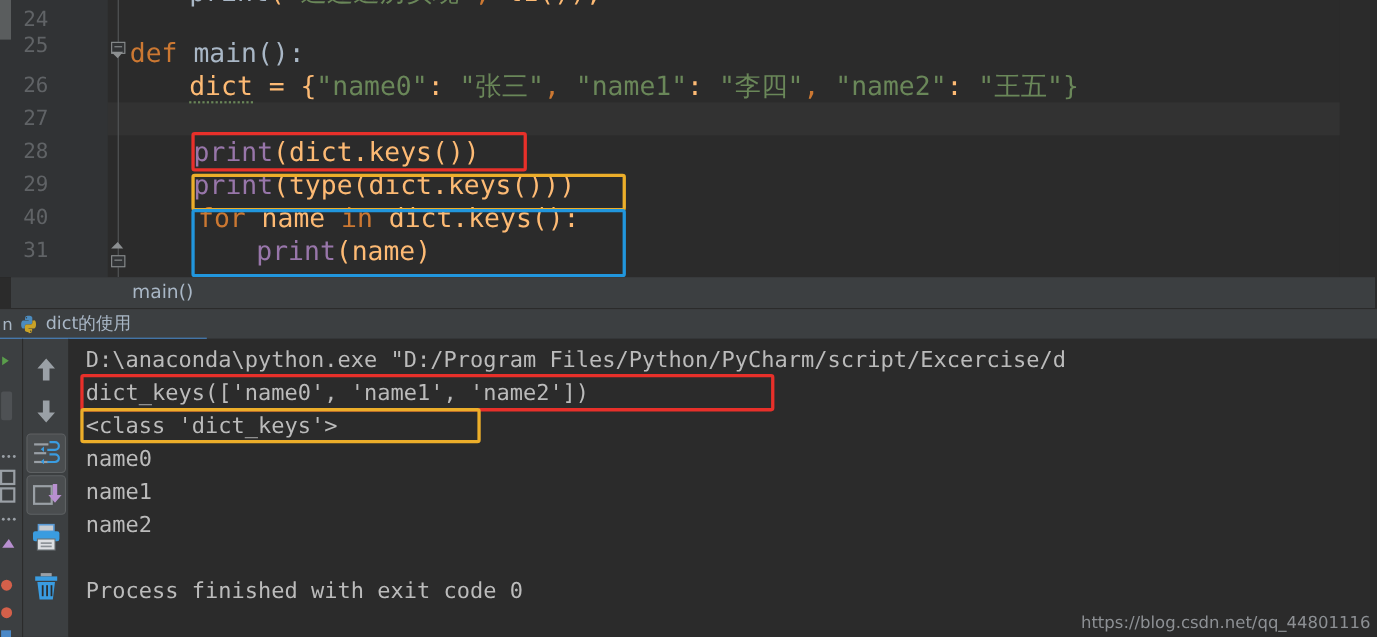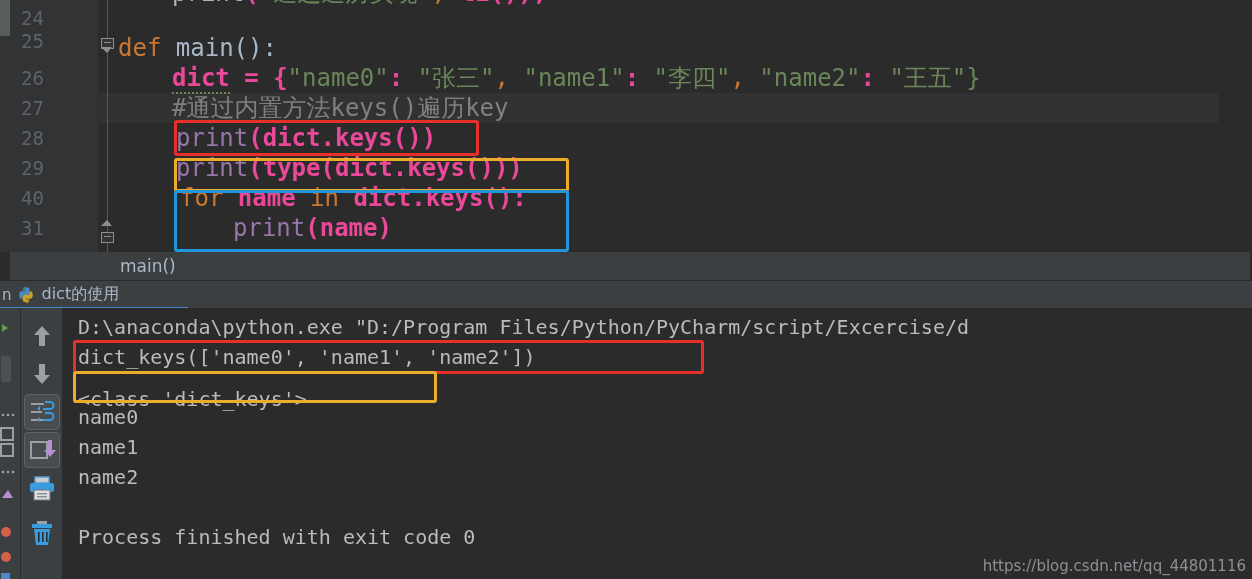--- a/index.html
+++ b/index.html
@@ -23,21 +23,21 @@
   .foldmark.up .tip{top:-6px;border-top:none;border-bottom:6px solid #8c8f91;}
   #codearea{position:absolute;left:118px;top:0;right:0;height:252px;}
   .cl{position:absolute;left:0;height:30px;line-height:30px;white-space:pre;
       font-size:24px;font-family:"DejaVu Sans Mono",monospace;color:#a9b7c6;letter-spacing:0px;}
   #curline{position:absolute;left:10px;top:93px;width:1242px;height:30px;background:#323232;}
   .kw{color:#cc7832;}
   .str{color:#6a8759;}
   .cmt{color:#808080;}
   .fn{color:#a9b7c6;}
   .var{color:#9876aa;}
-  .ident{color:#ec4899;font-weight:bold;}
+  .ident{color:#fdba74;}
   .squig{border-bottom:2px dotted #6a8759;}
 
   
   .hlbox{position:absolute;border-width:3px;border-style:solid;border-radius:3px;box-sizing:border-box;pointer-events:none;}
 
   
   #annot{position:absolute;left:606px;top:205px;color:#f0a91e;font-size:28px;
          font-family:"DejaVu Sans","Liberation Sans",sans-serif;white-space:nowrap;letter-spacing:0.5px;}
 
   
@@ -105,21 +105,20 @@
     </div>
 
     <div id="codearea">
 
       <div class="cl" style="top:-22px;left:54px"><span class="fn">print</span><span class="ident">(</span><span class="str">"通过遍历实现"</span><span class="kw">,</span><span class="ident"> l1</span><span class="ident">(</span><span class="ident">));</span></div>
 
       <div class="cl" style="top:33px;left:0px"><span class="kw">def</span><span class="fn"> main():</span></div>
 
       <div class="cl" style="top:63px;left:54px"><span class="ident squig">dict</span><span class="ident"> = {</span><span class="str">"name0"</span><span class="ident">: </span><span class="str">"张三"</span><span class="kw">, </span><span class="str">"name1"</span><span class="ident">: </span><span class="str">"李四"</span><span class="kw">, </span><span class="str">"name2"</span><span class="ident">: </span><span class="str">"王五"</span><span class="str">}</span></div>
 
-      <div class="cl" style="top:93px;left:54px"><span class="cmt">#通过内置方法keys()遍历key</span></div>
 
       <div class="cl" style="top:123px;left:58px"><span class="var">print</span><span class="ident">(dict.keys())</span></div>
 
       <div class="cl" style="top:153px;left:58px"><span class="var">print</span><span class="ident">(type(dict.keys()))</span></div>
 
       <div class="cl" style="top:183px;left:62px"><span class="kw">for</span><span class="ident"> name </span><span class="kw">in</span><span class="ident"> dict.keys():</span></div>
 
       <div class="cl" style="top:213px;left:115px"><span class="var">print</span><span class="ident">(name)</span></div>
     </div>
 
@@ -245,21 +244,21 @@
         <rect x="14" y="17" width="1.6" height="10" fill="#2b2b2b"></rect>
         <rect x="18" y="17" width="1.6" height="10" fill="#2b2b2b"></rect>
         <rect x="22" y="17" width="1.6" height="10" fill="#2b2b2b"></rect>
       </svg>
     </div>
   </div>
 
   <div id="console">
     <div class="ol" style="top:4px">D:\anaconda\python.exe "D:/Program Files/Python/PyCharm/script/Excercise/d</div>
     <div class="ol" style="top:34px">dict_keys(['name0', 'name1', 'name2'])</div>
-    <div class="ol" style="top:76px">&lt;class 'dict_keys'&gt;</div>
+    <div class="ol" style="top:64px">&lt;class 'dict_keys'&gt;</div>
     <div class="ol" style="top:94px">name0</div>
     <div class="ol" style="top:124px">name1</div>
     <div class="ol" style="top:154px">name2</div>
     <div class="ol" style="top:184px"></div>
     <div class="ol" style="top:214px">Process finished with exit code 0</div>
 
     <div class="hlbox" style="left:11px;top:32px;width:631px;height:34px;border-color:#e8302a"></div>
     <div class="hlbox" style="left:11px;top:63px;width:364px;height:32px;border-color:#ecae2a"></div>
 
     <div id="watermark">https://blog.csdn.net/qq_44801116</div>

